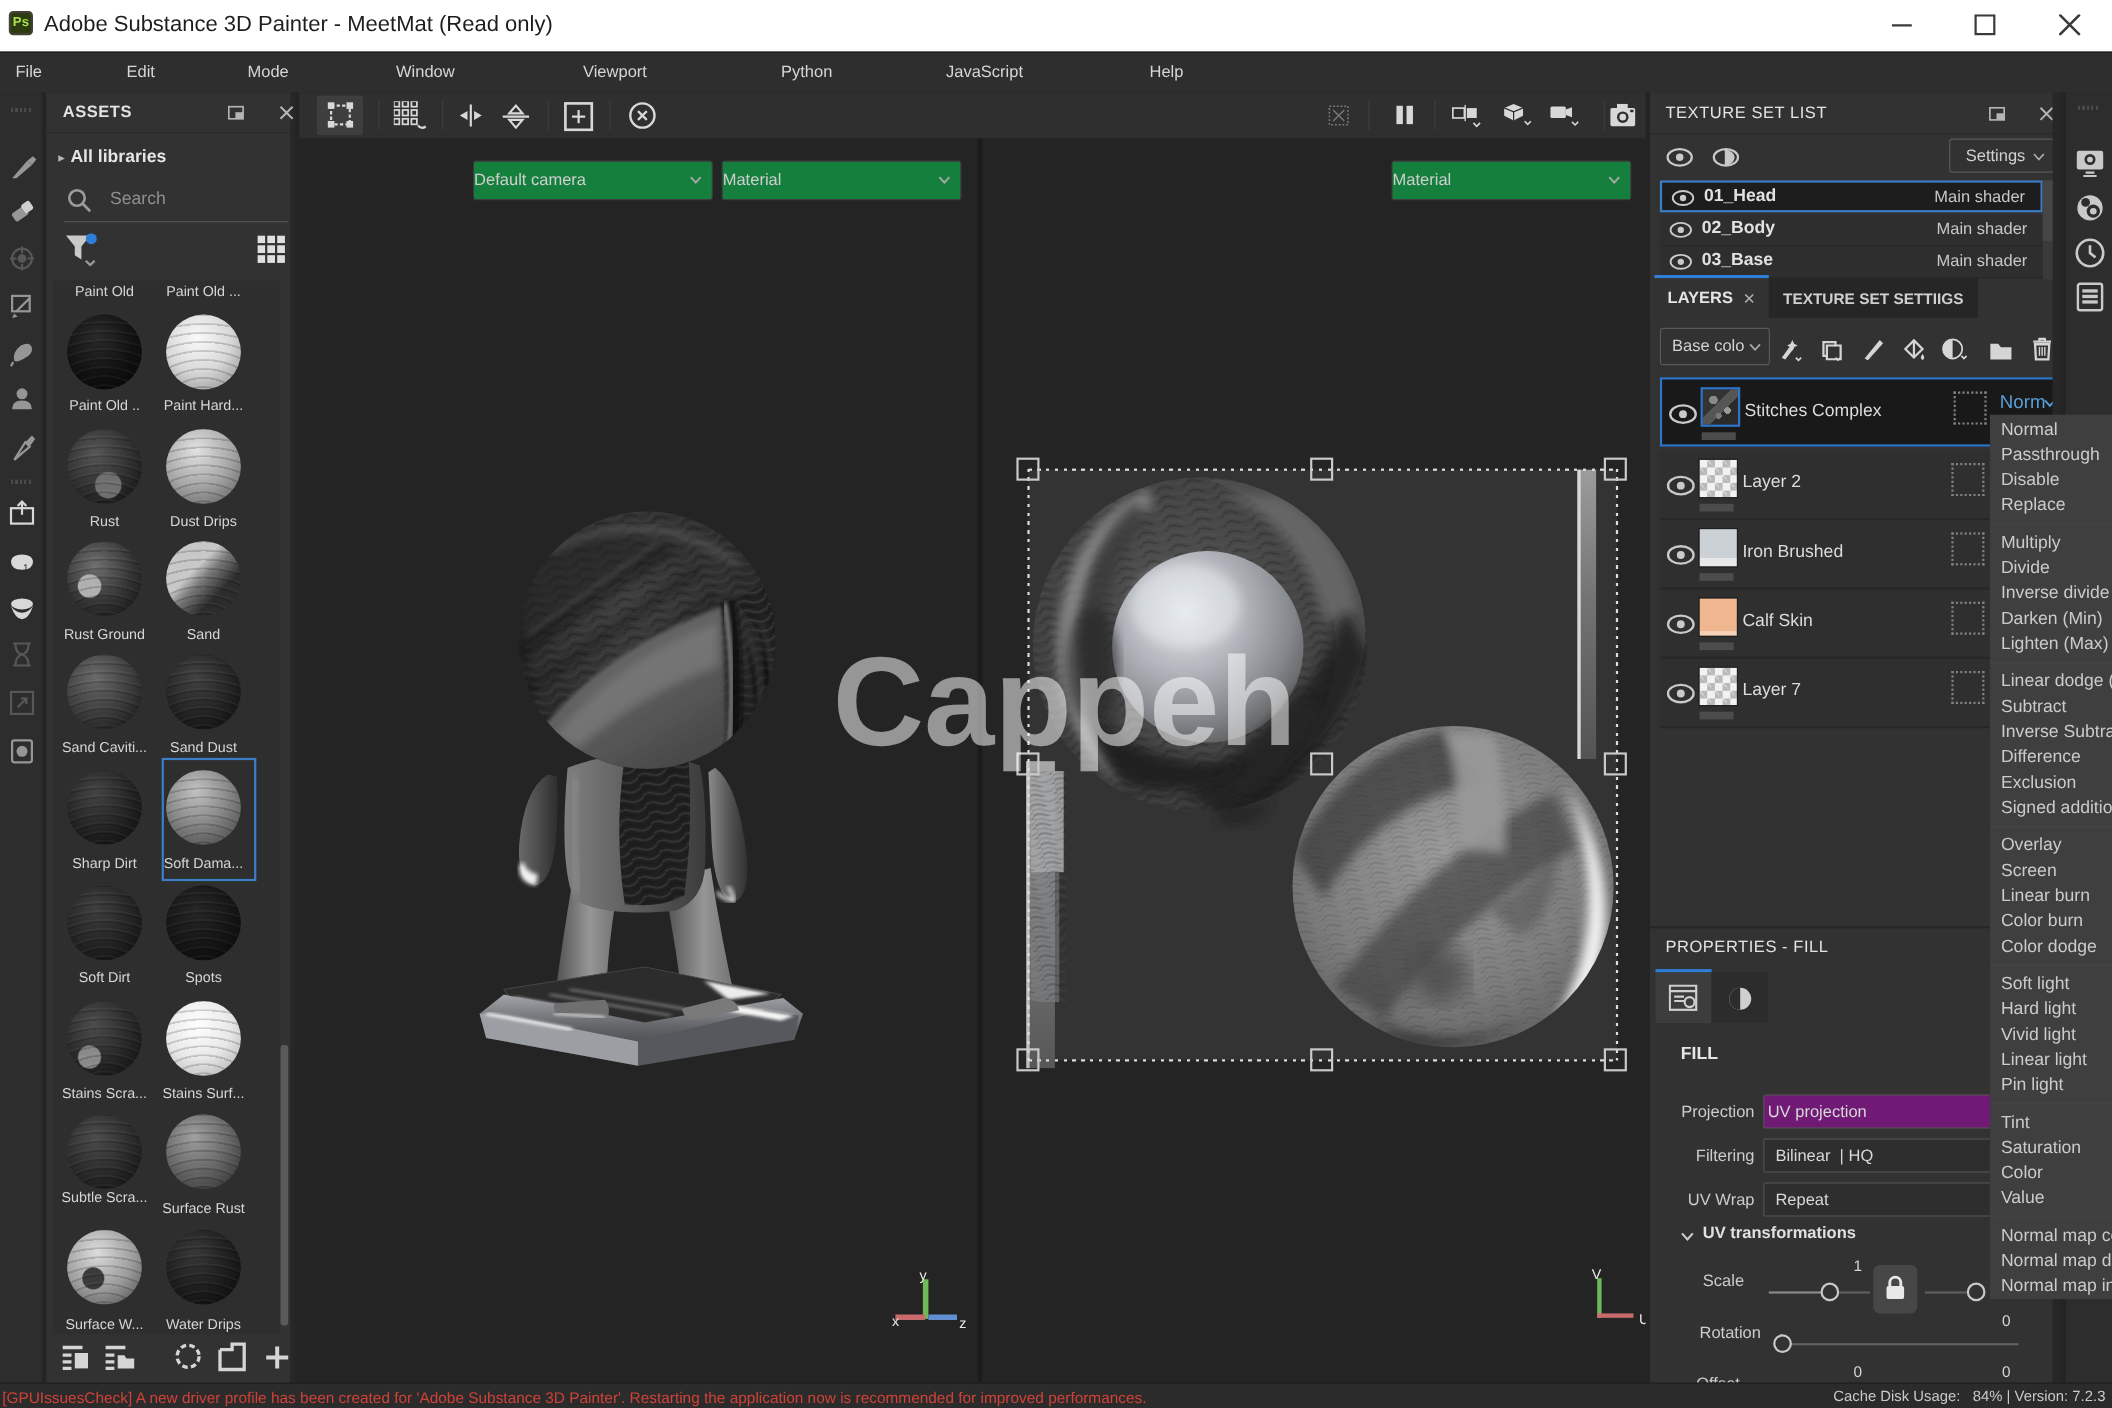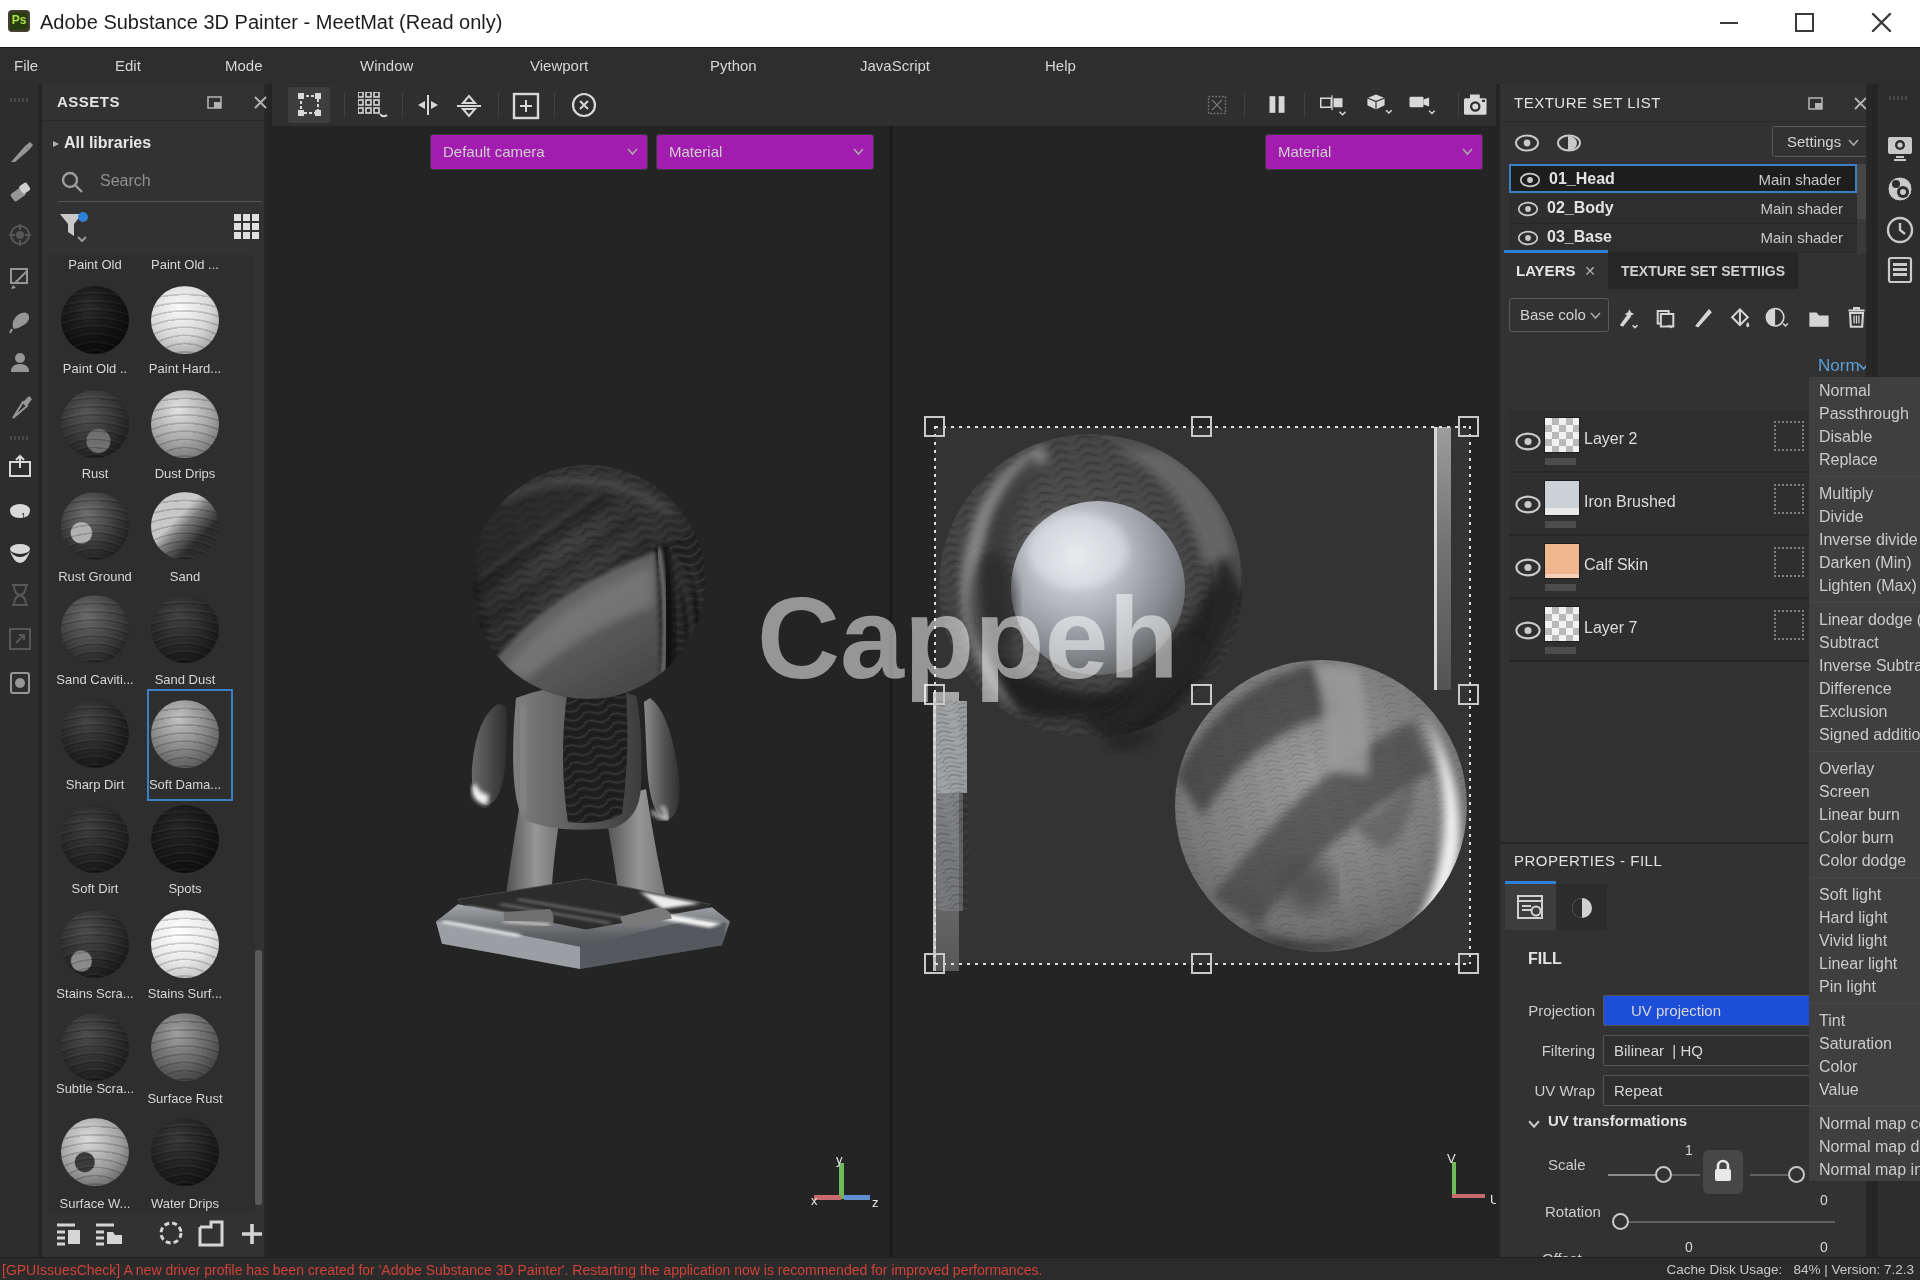--- a/index.html
+++ b/index.html
@@ -13,21 +13,21 @@
 #lstrip{left:0;top:84px;width:40px;height:1173px;background:#2d2d2d;border-right:2px solid #252525}
 #assets{left:42px;top:84px;width:226px;height:1173px;background:#323232;border-right:4px solid #272727}
 .alabel{position:absolute;width:104px;text-align:center;font-size:13px;color:#d6d6d6;white-space:nowrap;overflow:hidden}
 .sph{position:absolute;width:68px;height:68px;border-radius:50%}
 .sph:after{content:"";position:absolute;inset:0;border-radius:50%;background:repeating-radial-gradient(ellipse 78px 58px at 50% 122%,rgba(0,0,0,0.17) 0 1.5px,rgba(255,255,255,0.04) 3px 4.5px,rgba(0,0,0,0) 4.5px 11px)}
 #ctoolbar{left:272px;top:84px;width:1224px;height:42px;background:#2f2f2f}
 .tsep{position:absolute;top:8px;width:1px;height:26px;background:#404040}
 #vp3d{left:272px;top:126px;width:617px;height:1131px;background:#242424;overflow:hidden}
 #vpdivider{left:889px;top:126px;width:4px;height:1131px;background:#1b1b1b}
 #vp2d{left:893px;top:126px;width:603px;height:1131px;background:#242424;overflow:hidden}
-.vpdrop{position:absolute;top:8px;height:36px;background:#a21caf;border:1px solid #3e3e3e;border-radius:3px;font-size:15px;color:#cfcfcf;line-height:34px;padding-left:12px}
+.vpdrop{position:absolute;top:20px;height:36px;background:#15803d;border:1px solid #3e3e3e;border-radius:3px;font-size:15px;color:#cfcfcf;line-height:34px;}
 .vpdrop svg{position:absolute;right:9px;top:13px}
 #uvsq{left:42px;top:301px;width:535px;height:537px;background:#333}
 .dot-h{position:absolute;height:2px;background-image:repeating-linear-gradient(90deg,#dedede 0 3px,rgba(0,0,0,0) 3px 8px)}
 .dot-v{position:absolute;width:2px;background-image:repeating-linear-gradient(180deg,#dedede 0 3px,rgba(0,0,0,0) 3px 8px)}
 .handle{position:absolute;width:21px;height:21px;border:2px solid #c9c9c9}
 #wm{left:757px;top:572px;font-size:115px;font-weight:bold;color:rgba(255,255,255,0.52);letter-spacing:0px;z-index:40}
 #rpanel{left:1500px;top:84px;width:372px;height:1173px;background:#323232;border-right:6px solid #272727;overflow:hidden}
 .rp-hd{position:absolute;font-size:15px;font-weight:normal;color:#e3e3e3;letter-spacing:0.5px}
 #bmenu{left:1809px;top:377px;width:111px;background:#3f3f3f;z-index:50;overflow:hidden}
 .bi{height:23px;line-height:23px;padding-left:10px;font-size:16px;color:#cbcbcb;white-space:nowrap}
@@ -601,20 +601,30 @@
         <path d="M24 22 l3 3 l3 -3" fill="none" stroke="#d5d5d5" stroke-width="2"></path>
       </svg>
       <svg class="abs" style="left:307px;top:222px" width="24" height="24" viewBox="0 0 30 30">
         <path d="M3 8 h9 l3 4 h12 v14 H3 Z" fill="#d5d5d5"></path>
       </svg>
       <svg class="abs" style="left:346px;top:220px" width="21" height="26" viewBox="0 0 26 32">
         <path d="M3 8 H23 M10 8 V5 H16 V8" stroke="#d5d5d5" stroke-width="2.6" fill="none"></path>
         <path d="M5 11 H21 L20 28 H6 Z" fill="none" stroke="#d5d5d5" stroke-width="2.6"></path>
         <path d="M10 14 V24 M13 14 V24 M16 14 V24" stroke="#d5d5d5" stroke-width="1.6"></path>
       </svg>
+      <div class="abs" style="left:9px;top:259px;width:360px;height:63px;border:2px solid #2e75c9;background:#191919;">
+        <svg style="position:absolute;left:5px;top:22px" width="28" height="19" viewBox="0 0 26 18">
+          <ellipse cx="13" cy="9" rx="11" ry="7.5" fill="none" stroke="#c9c9c9" stroke-width="2"></ellipse>
+          <circle cx="13" cy="9" r="3.4" fill="#c9c9c9"></circle>
+        </svg>
+        <div style="position:absolute;left:35px;top:7px;width:36px;height:36px;border:2px solid #2e75c9;background:radial-gradient(circle at 30% 30%,#888 0 12%,rgba(0,0,0,0) 13%),radial-gradient(circle at 70% 60%,#999 0 10%,rgba(0,0,0,0) 11%),radial-gradient(circle at 45% 75%,#777 0 9%,rgba(0,0,0,0) 10%),linear-gradient(135deg,#333 0 40%,#555 40% 60%,#2a2a2a 60%);"></div>
+        <div style="position:absolute;left:36px;top:48px;width:31px;height:7px;background:#4c4c4c"></div>
+        <span style="position:absolute;left:75px;top:20px;font-size:16px;color:#dcdcdc">Stitches Complex</span>
+        <div style="position:absolute;left:265px;top:11px;width:30px;height:30px;border:2px dotted #808080"></div>
+      </div>
       <span style="position:absolute;left:318px;top:272px;font-size:17px;color:#5c9fd8">Norm</span>
       <svg class="abs" style="left:358px;top:279px" width="11" height="8" viewBox="0 0 11 8">
         <path d="M1 1 L5.5 6 L10 1" fill="none" stroke="#5c9fd8" stroke-width="1.6"></path>
       </svg>
       <div class="abs" style="left:9px;top:326px;width:360px;height:63px;background:#2f2f2f;border-bottom:2px solid #272727;">
         <svg style="position:absolute;left:5px;top:22px" width="28" height="19" viewBox="0 0 26 18">
           <ellipse cx="13" cy="9" rx="11" ry="7.5" fill="none" stroke="#c9c9c9" stroke-width="2"></ellipse>
           <circle cx="13" cy="9" r="3.4" fill="#c9c9c9"></circle>
         </svg>
         <div style="position:absolute;left:35px;top:7px;width:36px;height:36px;border:1px solid #1f1f1f;background-image:linear-gradient(45deg,#b9b9b9 25%,rgba(0,0,0,0) 25% 75%,#b9b9b9 75%),linear-gradient(45deg,#b9b9b9 25%,#f2f2f2 25% 75%,#b9b9b9 75%);background-size:14px 14px;background-position:0 0,7px 7px;"></div>
@@ -662,21 +672,21 @@
         <path d="M1 6 H25 M5 11 H14 M5 15 H14" stroke="#d0d0d0" stroke-width="2"></path>
         <circle cx="19" cy="16" r="4.5" fill="none" stroke="#d0d0d0" stroke-width="2"></circle>
       </svg>
       <svg class="abs" style="left:70px;top:812px" width="26" height="24">
         <circle cx="12" cy="12" r="10" fill="#d0d0d0"></circle>
         <path d="M12 2 A10 10 0 0 0 12 22 Z" fill="#2c2c2c"></path>
         <circle cx="8" cy="8" r="3" fill="#2c2c2c"></circle>
       </svg>
       <div class="abs" style="left:28px;top:866px;font-size:16px;font-weight:bold;color:#e5e5e5">FILL</div>
       <div class="abs" style="left:0px;top:918px;width:95px;text-align:right;font-size:15px;color:#ccc">Projection</div>
-      <div class="abs" style="left:103px;top:911px;width:267px;height:31px;background:#1d4ed8;border:1px solid #565656;border-radius:2px;font-size:15px;color:#d8d8d8;line-height:29px;padding-left:27px">UV projection</div>
+      <div class="abs" style="left:103px;top:911px;width:267px;height:31px;background:#701a75;border:1px solid #565656;border-radius:2px;font-size:15px;color:#d8d8d8;line-height:29px;padding-left:3px">UV projection</div>
       <div class="abs" style="left:0px;top:958px;width:95px;text-align:right;font-size:15px;color:#ccc">Filtering</div>
       <div class="abs" style="left:103px;top:951px;width:267px;height:31px;background:#2e2e2e;border:1px solid #565656;border-radius:2px;font-size:15px;color:#d8d8d8;line-height:29px;padding-left:10px">Bilinear &nbsp;| HQ</div>
       <div class="abs" style="left:0px;top:998px;width:95px;text-align:right;font-size:15px;color:#ccc">UV Wrap</div>
       <div class="abs" style="left:103px;top:991px;width:267px;height:31px;background:#2e2e2e;border:1px solid #565656;border-radius:2px;font-size:15px;color:#d8d8d8;line-height:29px;padding-left:10px">Repeat</div>
       <svg class="abs" style="left:28px;top:1036px" width="12" height="9" viewBox="0 0 11 8">
         <path d="M1 1 L5.5 6 L10 1" fill="none" stroke="#ccc" stroke-width="1.8"></path>
       </svg>
       <div class="abs" style="left:48px;top:1028px;font-size:15px;font-weight:bold;color:#e0e0e0">UV transformations</div>
       <div class="abs" style="left:48px;top:1072px;font-size:15px;color:#ccc">Scale</div>
       <div class="abs" style="left:185px;top:1058px;font-size:14px;color:#d5d5d5">1</div>

